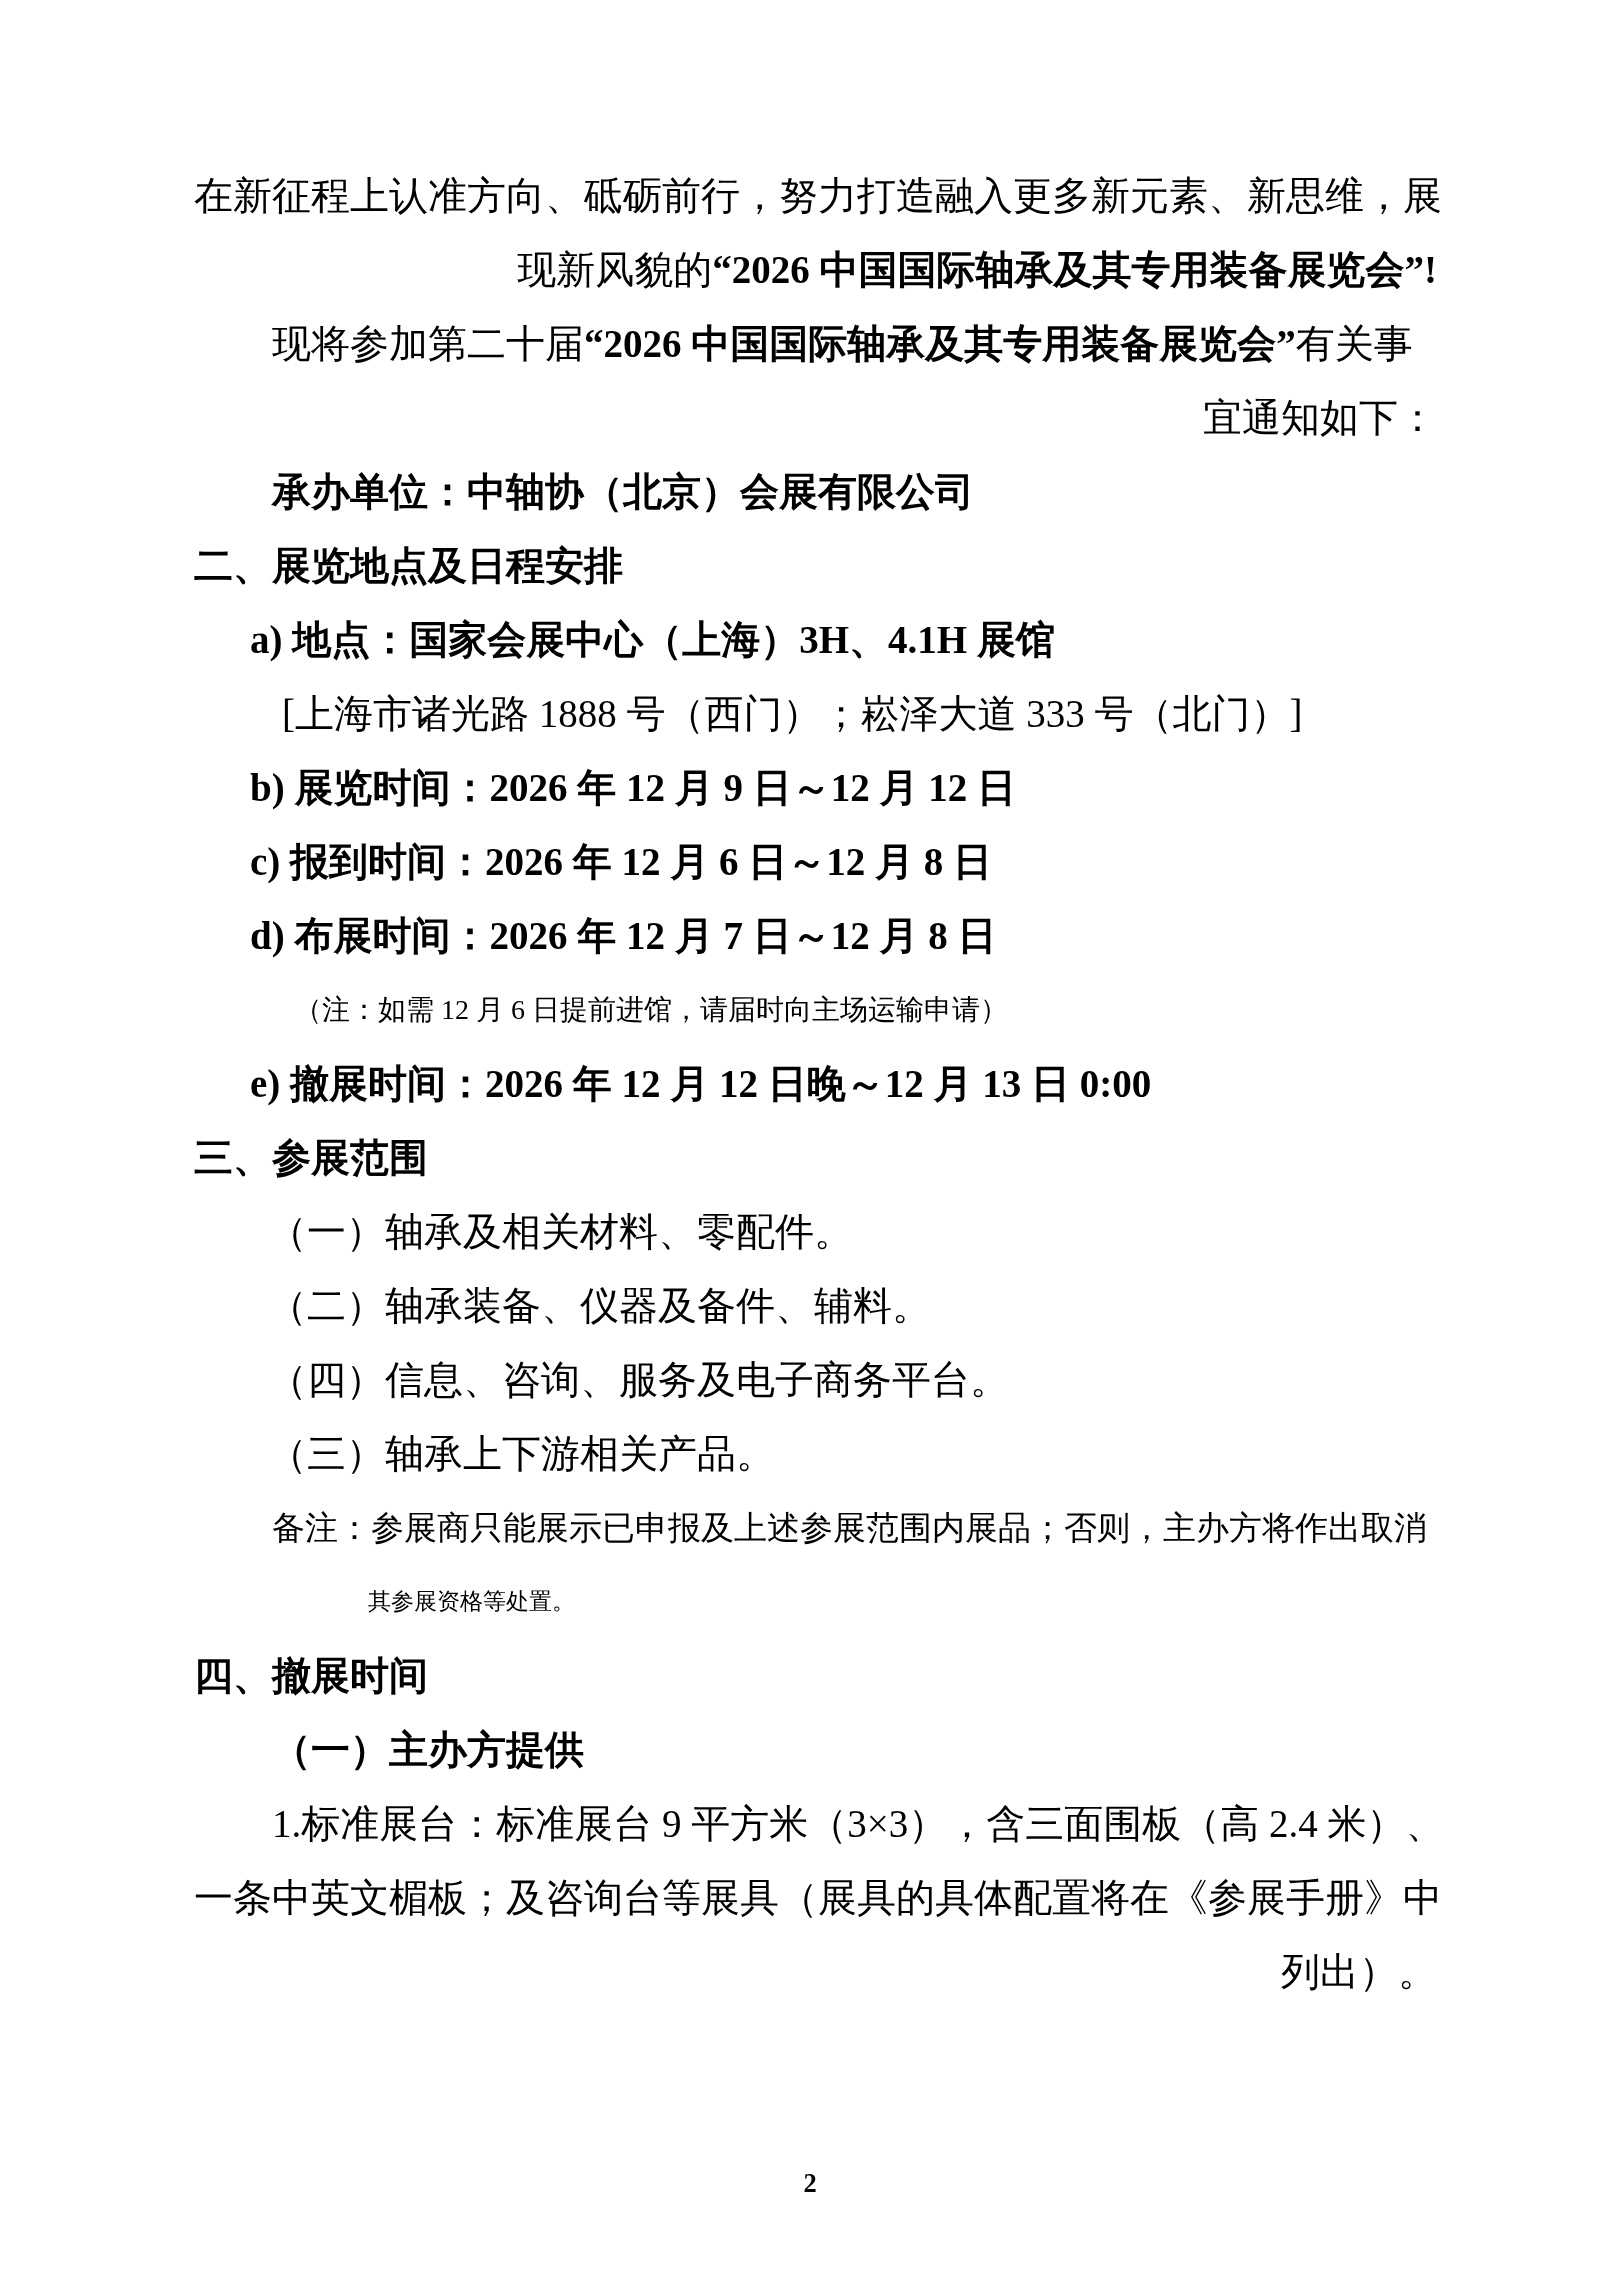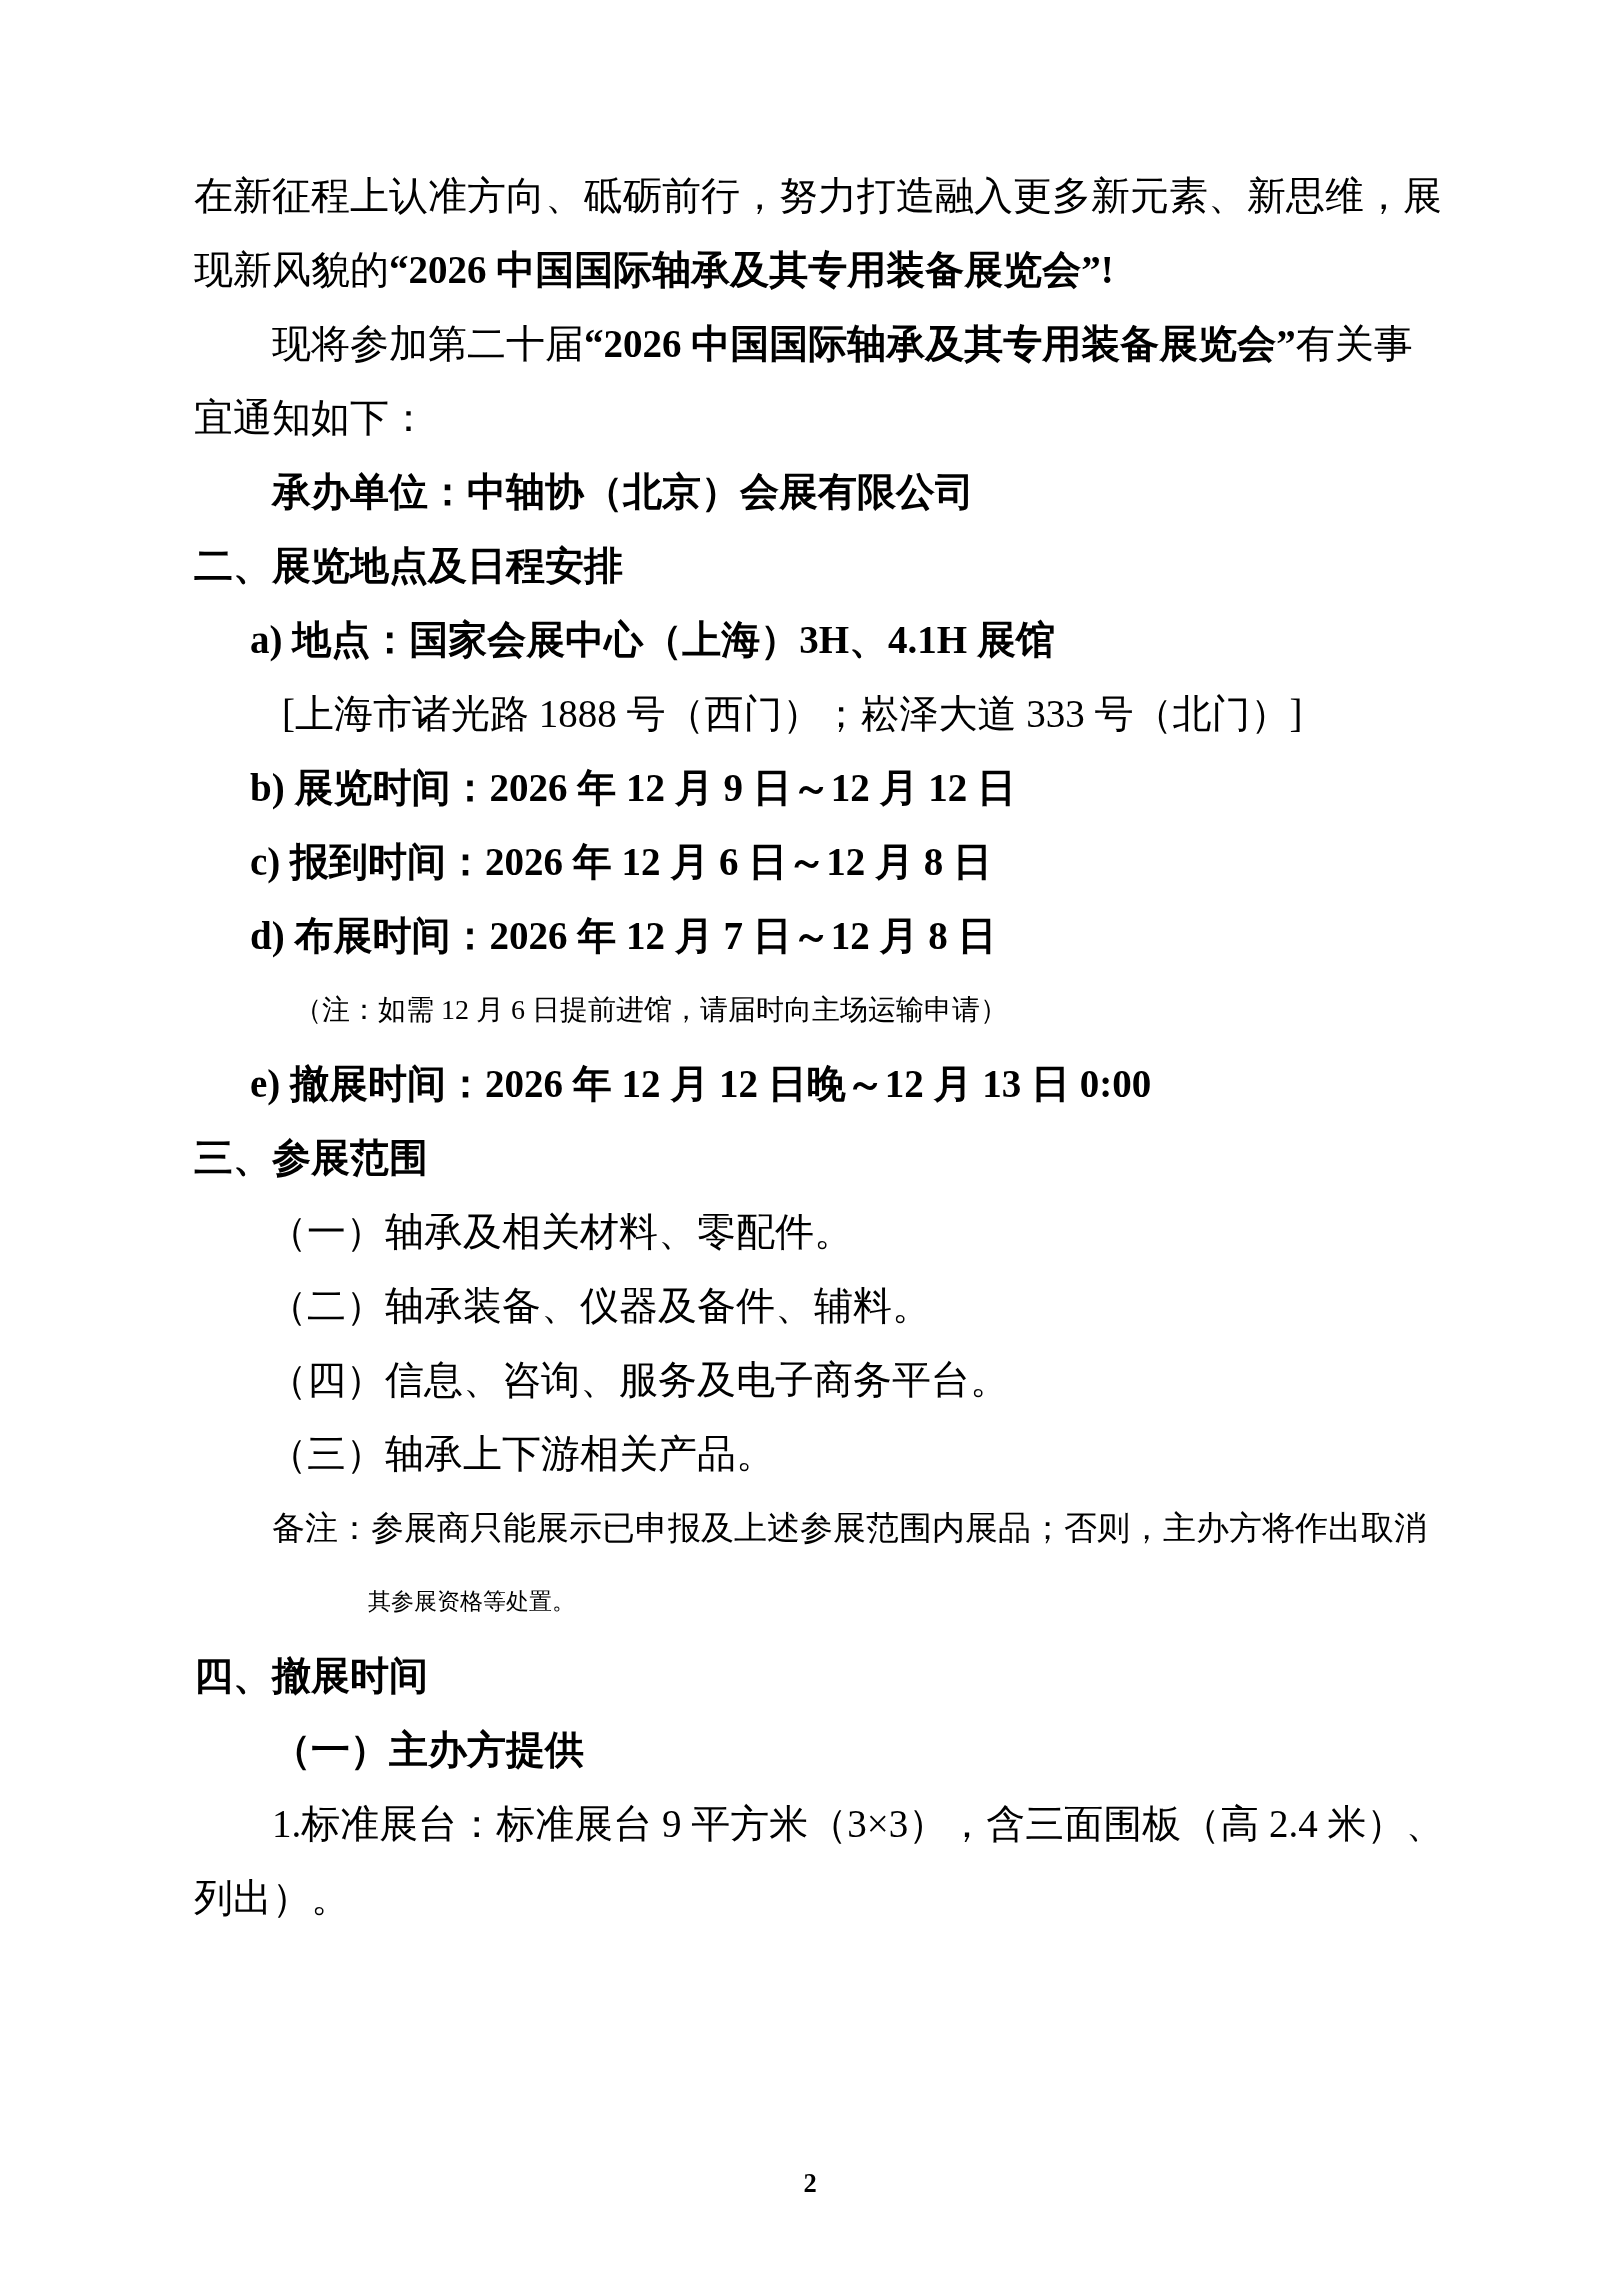--- a/index.html
+++ b/index.html
@@ -24,21 +24,21 @@
     width: 1243px;
   }
   .line {
     height: 74px;
     line-height: 74px;
     font-size: 39px;
     white-space: nowrap;
     color: #000000;
   }
   
-  .line.body        { padding-left: 0; }
+  .line.body        { padding-left: 0; text-align: right; }
   .line.para-first  { padding-left: 78px; }
   .line.heading     { padding-left: 0;  font-weight: 700; font-family: "Liberation Sans", "DejaVu Sans", sans-serif; }
   .line.subheading  { padding-left: 78px; font-weight: 700; font-family: "Liberation Sans", "DejaVu Sans", sans-serif; }
   .line.alpha-item  { padding-left: 56px; font-weight: bold; }
   .line.address     { padding-left: 88px; }
   .line.note        { padding-left: 100px; font-size: 28px; }
   .line.item        { padding-left: 74px; }
   .line.remark      { padding-left: 78px;  font-size: 33px; }
   .line.remark2     { padding-left: 174px; font-size: 23px; }
   .line.num-para    { padding-left: 78px; font-family: Liberation Serif, serif; }
@@ -80,17 +80,18 @@
       <div class="line heading"><span class="seg-b">三、参展范围</span></div>
       <div class="line item"><span class="seg">（一）轴承及相关材料、零配件。</span></div>
       <div class="line item"><span class="seg">（二）轴承装备、仪器及备件、辅料。</span></div>
       <div class="line item"><span class="seg">（四）信息、咨询、服务及电子商务平台。</span></div>
       <div class="line item"><span class="seg">（三）轴承上下游相关产品。</span></div>
       <div class="line remark"><span class="seg">备注：参展商只能展示已申报及上述参展范围内展品；否则，主办方将作出取消</span></div>
       <div class="line remark2"><span class="seg">其参展资格等处置。</span></div>
       <div class="line heading"><span class="seg-b">四、撤展时间</span></div>
       <div class="line subheading"><span class="seg-b">（一）主办方提供</span></div>
       <div class="line num-para"><span class="seg">1.标准展台：标准展台 9 平方米（3×3），含三面围板（高 2.4 米）、</span></div>
+      <div class="line body"><span class="seg">一条中英文楣板；及咨询台等展具（展具的具体配置将在《参展手册》中</span></div>
       <div class="line body"><span class="seg">列出）。</span></div>
     </div>
   <div class="page-number">2</div>
 </div>
 
 
 </body></html>

